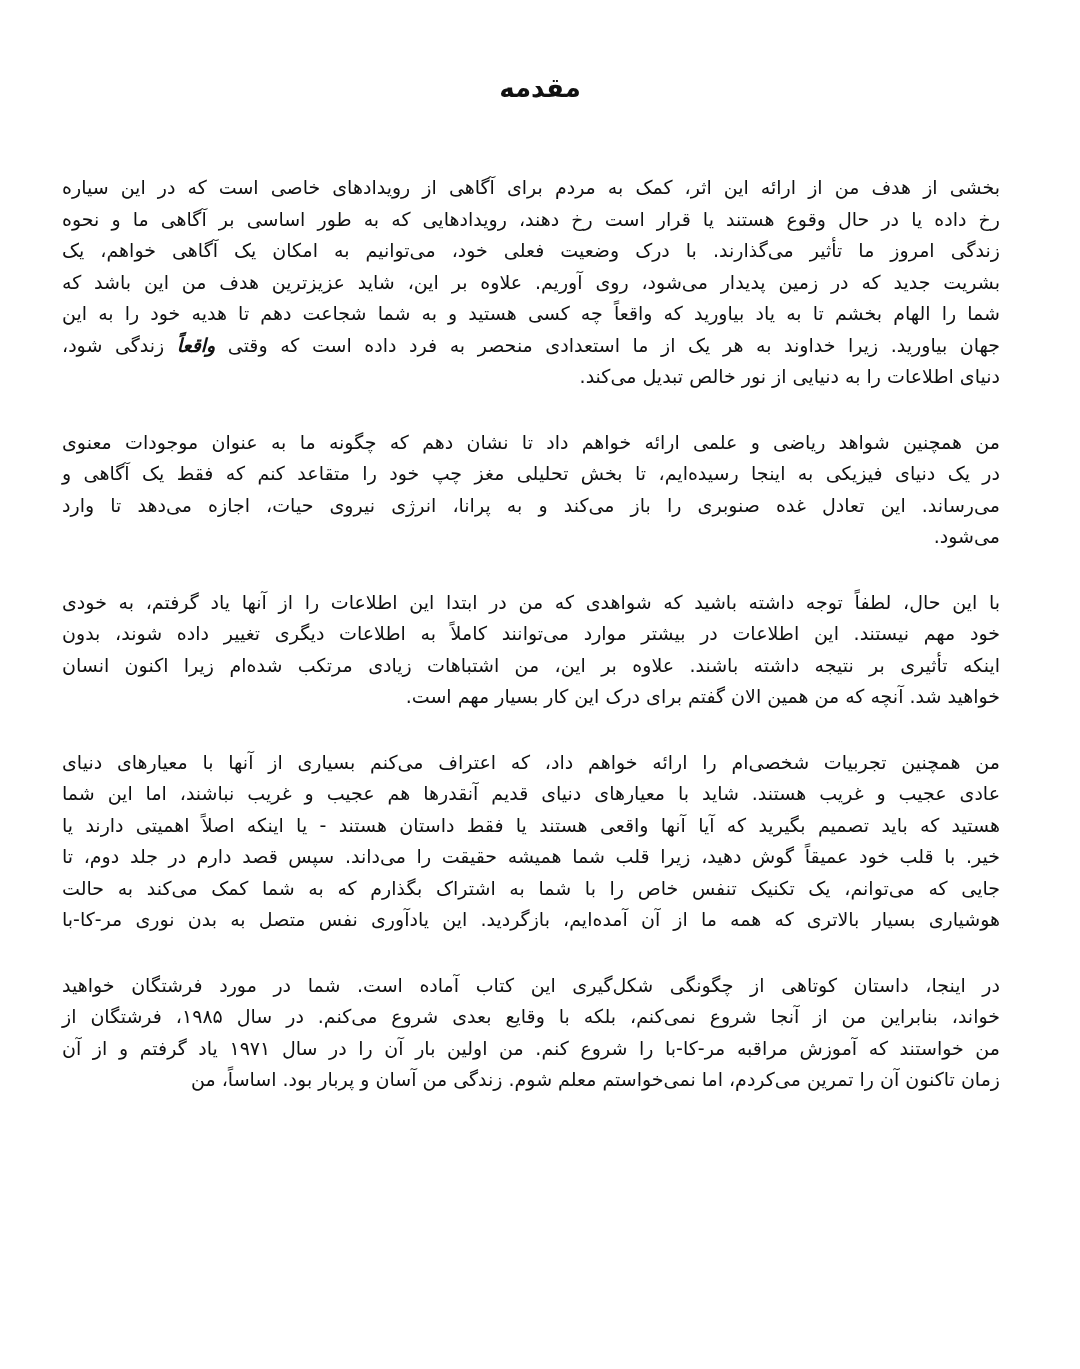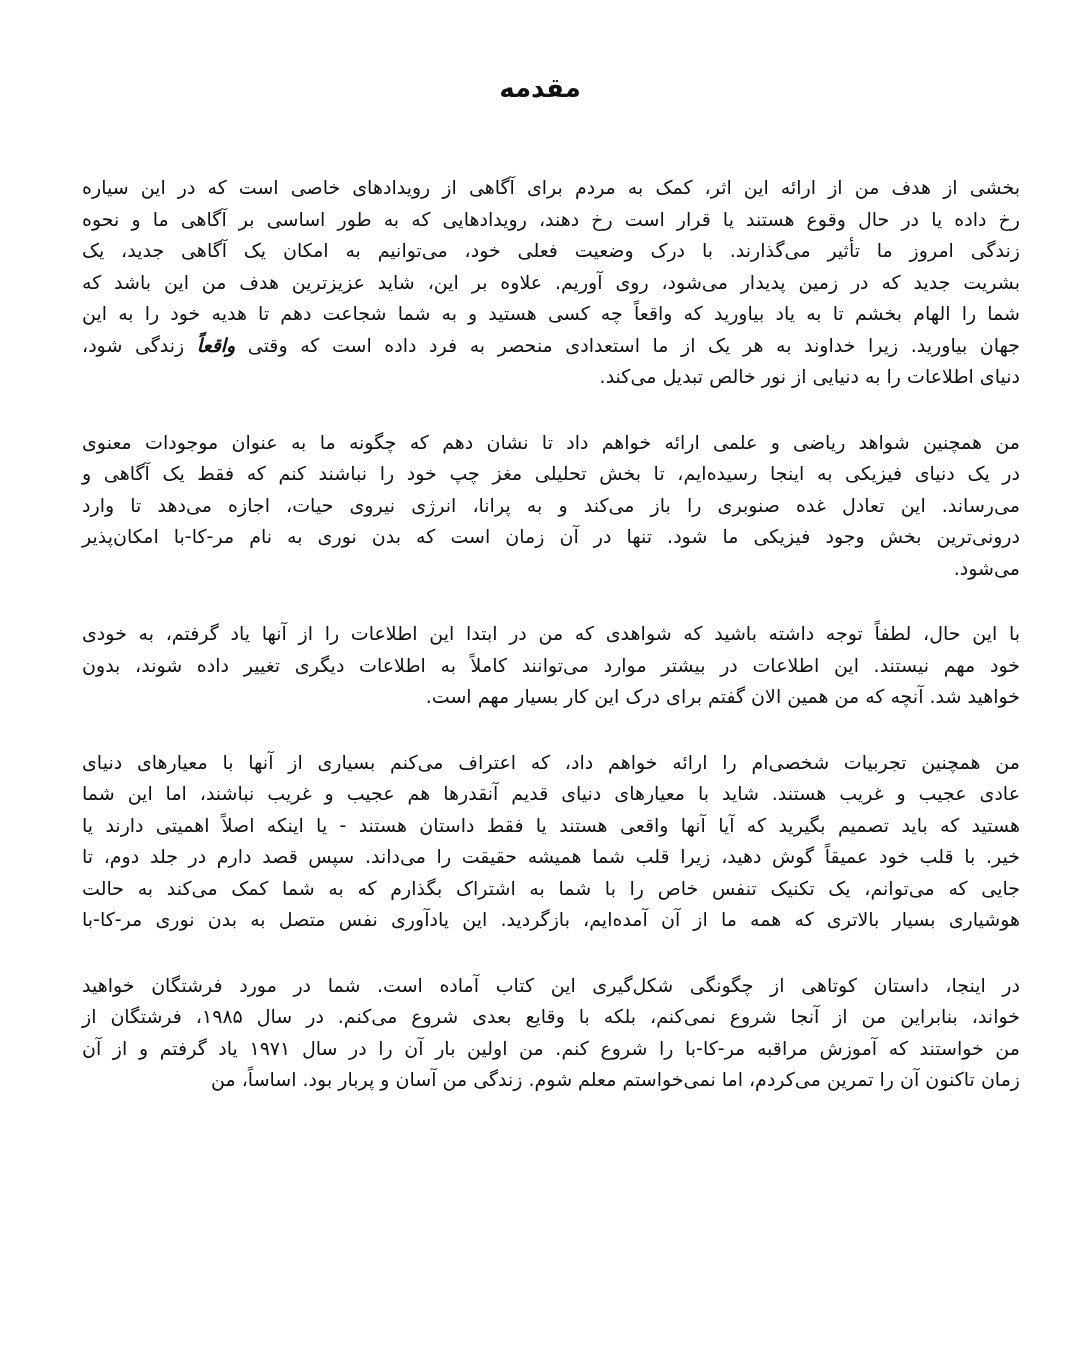--- a/index.html
+++ b/index.html
@@ -32,21 +32,20 @@
       font-size: 26px;
       font-weight: bold;
       line-height: 36px;
       margin: 0;
     }
     .body {
       position: absolute;
       top: 172px;
       left: 62px;
       width: 938px;
-      margin-left: 20px;
     }
     .para {
       margin: 0 0 34px 0;
     }
     .line {
       display: block;
       font-size: 19px;
       line-height: 31.5px;
       height: 31.5px;
       white-space: nowrap;
@@ -64,36 +63,36 @@
   </style>
 </head>
 <body>
 
 <div class="page">
   <h1 class="title">مقدمه</h1>
   <div class="body" id="doc-body">
       <div class="para">
         <span class="line">بخشی از هدف من از ارائه این اثر، کمک به مردم برای آگاهی از رویدادهای خاصی است که در این سیاره</span>
         <span class="line">رخ داده یا در حال وقوع هستند یا قرار است رخ دهند، رویدادهایی که به طور اساسی بر آگاهی ما و نحوه</span>
-        <span class="line">زندگی امروز ما تأثیر می‌گذارند. با درک وضعیت فعلی خود، می‌توانیم به امکان یک آگاهی جدید، یک</span>
+        <span class="line">زندگی امروز ما تأثیر می‌گذارند. با درک وضعیت فعلی خود، می‌توانیم به امکان یک آگاهی خواهم، یک</span>
         <span class="line">بشریت جدید که در زمین پدیدار می‌شود، روی آوریم. علاوه بر این، شاید عزیزترین هدف من این باشد که</span>
         <span class="line">شما را الهام بخشم تا به یاد بیاورید که واقعاً چه کسی هستید و به شما شجاعت دهم تا هدیه خود را به این</span>
         <span class="line"><span>جهان بیاورید. زیرا خداوند به هر یک از ما استعدادی منحصر به فرد داده است که وقتی </span><span class="emph">واقعاً</span><span> زندگی شود،</span></span>
         <span class="line last">دنیای اطلاعات را به دنیایی از نور خالص تبدیل می‌کند.</span>
       </div>
       <div class="para">
         <span class="line">من همچنین شواهد ریاضی و علمی ارائه خواهم داد تا نشان دهم که چگونه ما به عنوان موجودات معنوی</span>
-        <span class="line">در یک دنیای فیزیکی به اینجا رسیده‌ایم، تا بخش تحلیلی مغز چپ خود را نباشند کنم که فقط یک آگاهی و</span>
+        <span class="line">در یک دنیای فیزیکی به اینجا رسیده‌ایم، تا بخش تحلیلی مغز چپ خود را متقاعد کنم که فقط یک آگاهی و</span>
         <span class="line">می‌رساند. این تعادل غده صنوبری را باز می‌کند و به پرانا، انرژی نیروی حیات، اجازه می‌دهد تا وارد</span>
-        <span class="line">درونی‌ترین بخش وجود فیزیکی ما شود. تنها در آن زمان است که بدن نوری به نام مر-کا-با امکان‌پذیر</span>
         <span class="line last">می‌شود.</span>
       </div>
       <div class="para">
         <span class="line">با این حال، لطفاً توجه داشته باشید که شواهدی که من در ابتدا این اطلاعات را از آنها یاد گرفتم، به خودی</span>
         <span class="line">خود مهم نیستند. این اطلاعات در بیشتر موارد می‌توانند کاملاً به اطلاعات دیگری تغییر داده شوند، بدون</span>
+        <span class="line">اینکه تأثیری بر نتیجه داشته باشند. علاوه بر این، من اشتباهات زیادی مرتکب شده‌ام زیرا اکنون انسان</span>
         <span class="line last">خواهید شد. آنچه که من همین الان گفتم برای درک این کار بسیار مهم است.</span>
       </div>
       <div class="para">
         <span class="line">من همچنین تجربیات شخصی‌ام را ارائه خواهم داد، که اعتراف می‌کنم بسیاری از آنها با معیارهای دنیای</span>
         <span class="line">عادی عجیب و غریب هستند. شاید با معیارهای دنیای قدیم آنقدرها هم عجیب و غریب نباشند، اما این شما</span>
         <span class="line">هستید که باید تصمیم بگیرید که آیا آنها واقعی هستند یا فقط داستان هستند - یا اینکه اصلاً اهمیتی دارند یا</span>
         <span class="line">خیر. با قلب خود عمیقاً گوش دهید، زیرا قلب شما همیشه حقیقت را می‌داند. سپس قصد دارم در جلد دوم، تا</span>
         <span class="line">جایی که می‌توانم، یک تکنیک تنفس خاص را با شما به اشتراک بگذارم که به شما کمک می‌کند به حالت</span>
         <span class="line">هوشیاری بسیار بالاتری که همه ما از آن آمده‌ایم، بازگردید. این یادآوری نفس متصل به بدن نوری مر-کا-با</span>
       </div>

